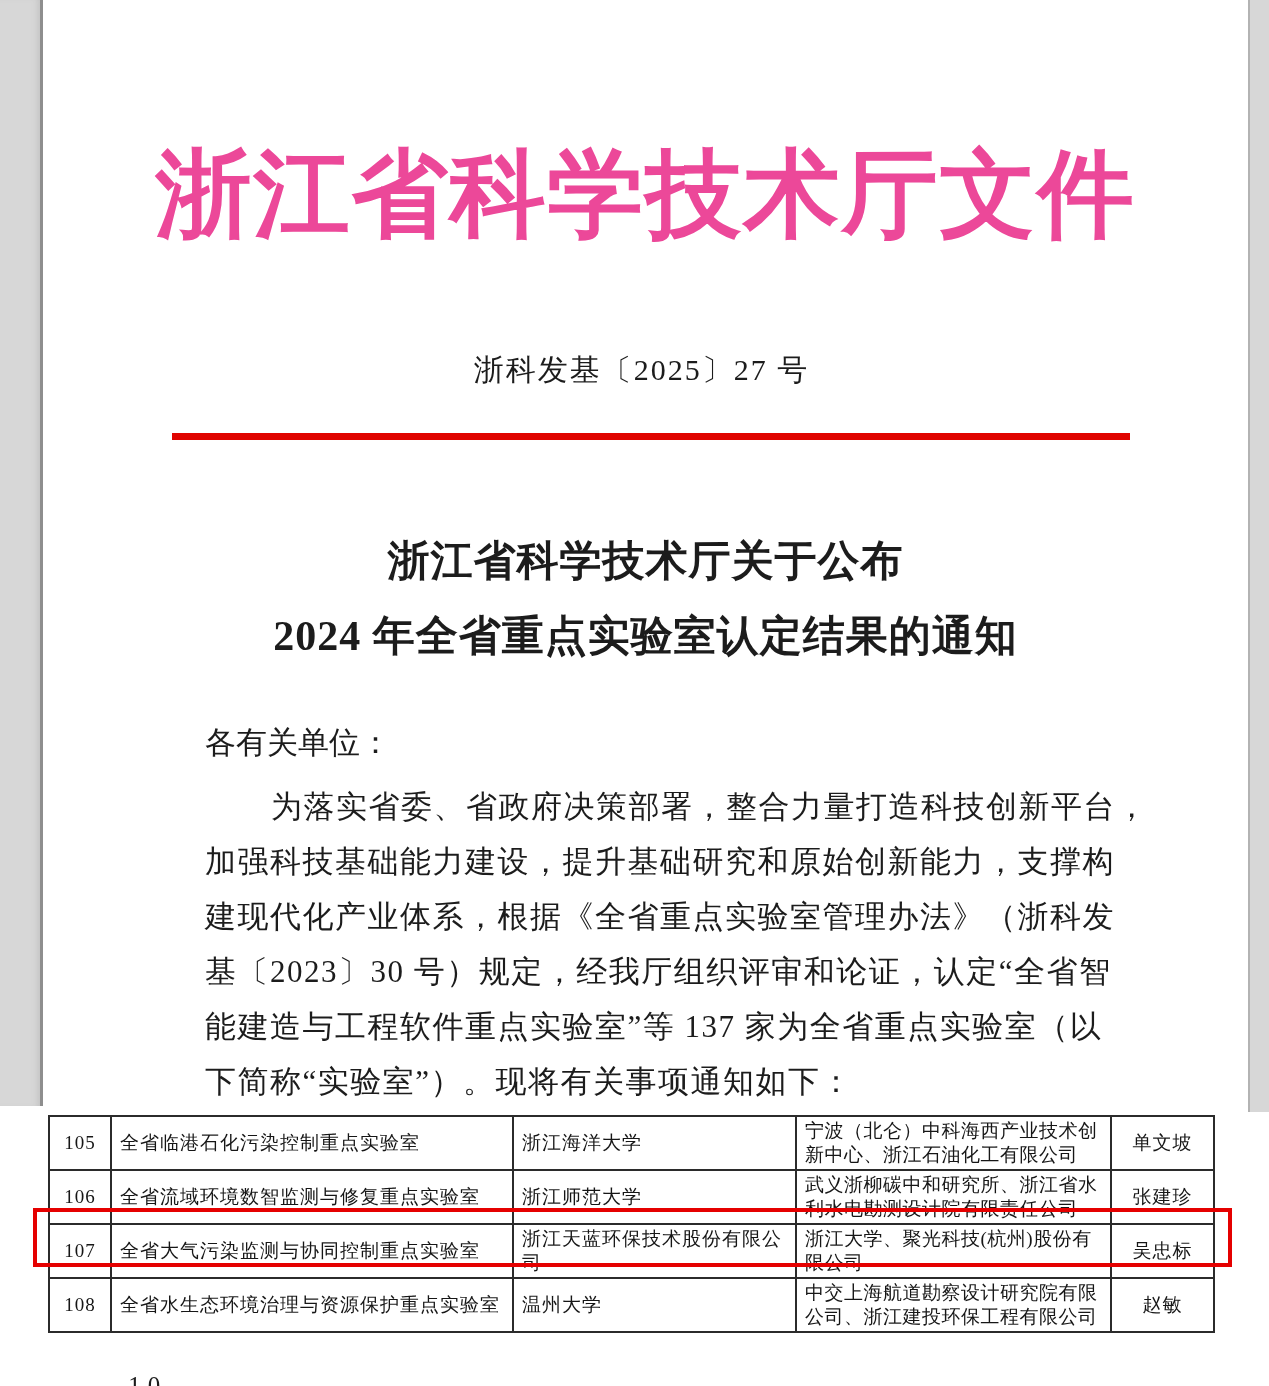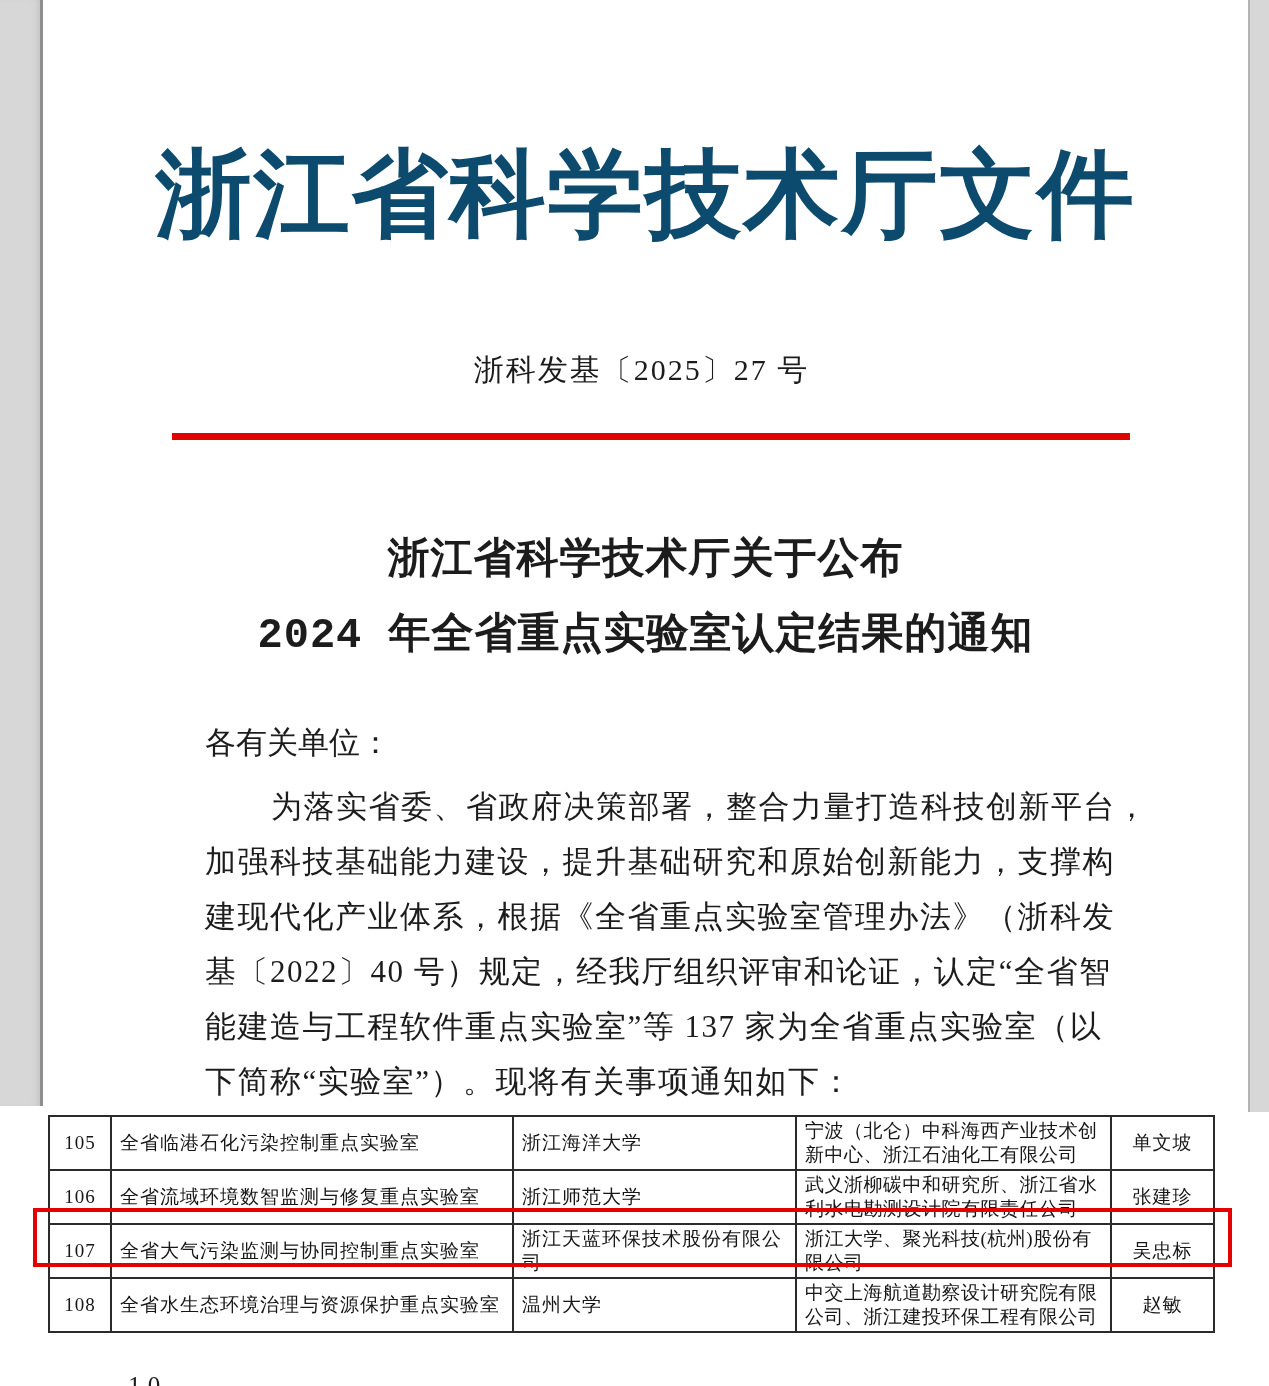--- a/index.html
+++ b/index.html
@@ -27,21 +27,21 @@
     background: #d7d7d7;
     border-left: 2px solid #b3b3b3;
   }
 
   .doc-title {
     position: absolute; left: 43px; right: 21px; top: 136px;
     text-align: center;
     font-size: 96px;
     font-weight: bold;
     line-height: 118px;
-    color: #0c4a6e;
+    color: #ec4899;
     letter-spacing: 2px;
     white-space: nowrap;
   }
 
   .doc-number {
     position: absolute; left: 43px; right: 29px; top: 350px;
     text-align: center;
     font-size: 30px;
     letter-spacing: 2px;
   }
@@ -52,21 +52,20 @@
     background: #e00400;
   }
 
   .notice-heading {
     position: absolute; left: 43px; right: 21px; top: 524px;
     text-align: center;
     font-size: 42px;
     font-weight: bold;
     line-height: 75px;
     letter-spacing: 1px;
-    font-family: Liberation Mono, monospace;
   }
 
   .salutation {
     position: absolute; left: 205px; top: 722px;
     font-size: 31px;
   }
 
   .body-text {
     position: absolute; left: 205px; top: 779px;
     width: 925px;
@@ -134,21 +133,21 @@
     <div>浙江省科学技术厅关于公布</div>
     <div>2024 年全省重点实验室认定结果的通知</div>
   </div>
 
   <div class="salutation">各有关单位：</div>
 
   <div class="body-text">
     <div class="body-line indent">为落实省委、省政府决策部署，整合力量打造科技创新平台，</div>
     <div class="body-line">加强科技基础能力建设，提升基础研究和原始创新能力，支撑构</div>
     <div class="body-line">建现代化产业体系，根据《全省重点实验室管理办法》（浙科发</div>
-    <div class="body-line">基〔2022〕40 号）规定，经我厅组织评审和论证，认定“全省智</div>
+    <div class="body-line">基〔2023〕30 号）规定，经我厅组织评审和论证，认定“全省智</div>
     <div class="body-line">能建造与工程软件重点实验室”等 137 家为全省重点实验室（以</div>
     <div class="body-line">下简称“实验室”）。现将有关事项通知如下：</div>
   </div>
 
   <table class="doc-table">
     <colgroup>
       <col style="width:62px">
       <col style="width:402px">
       <col style="width:283px">
       <col style="width:315px">

